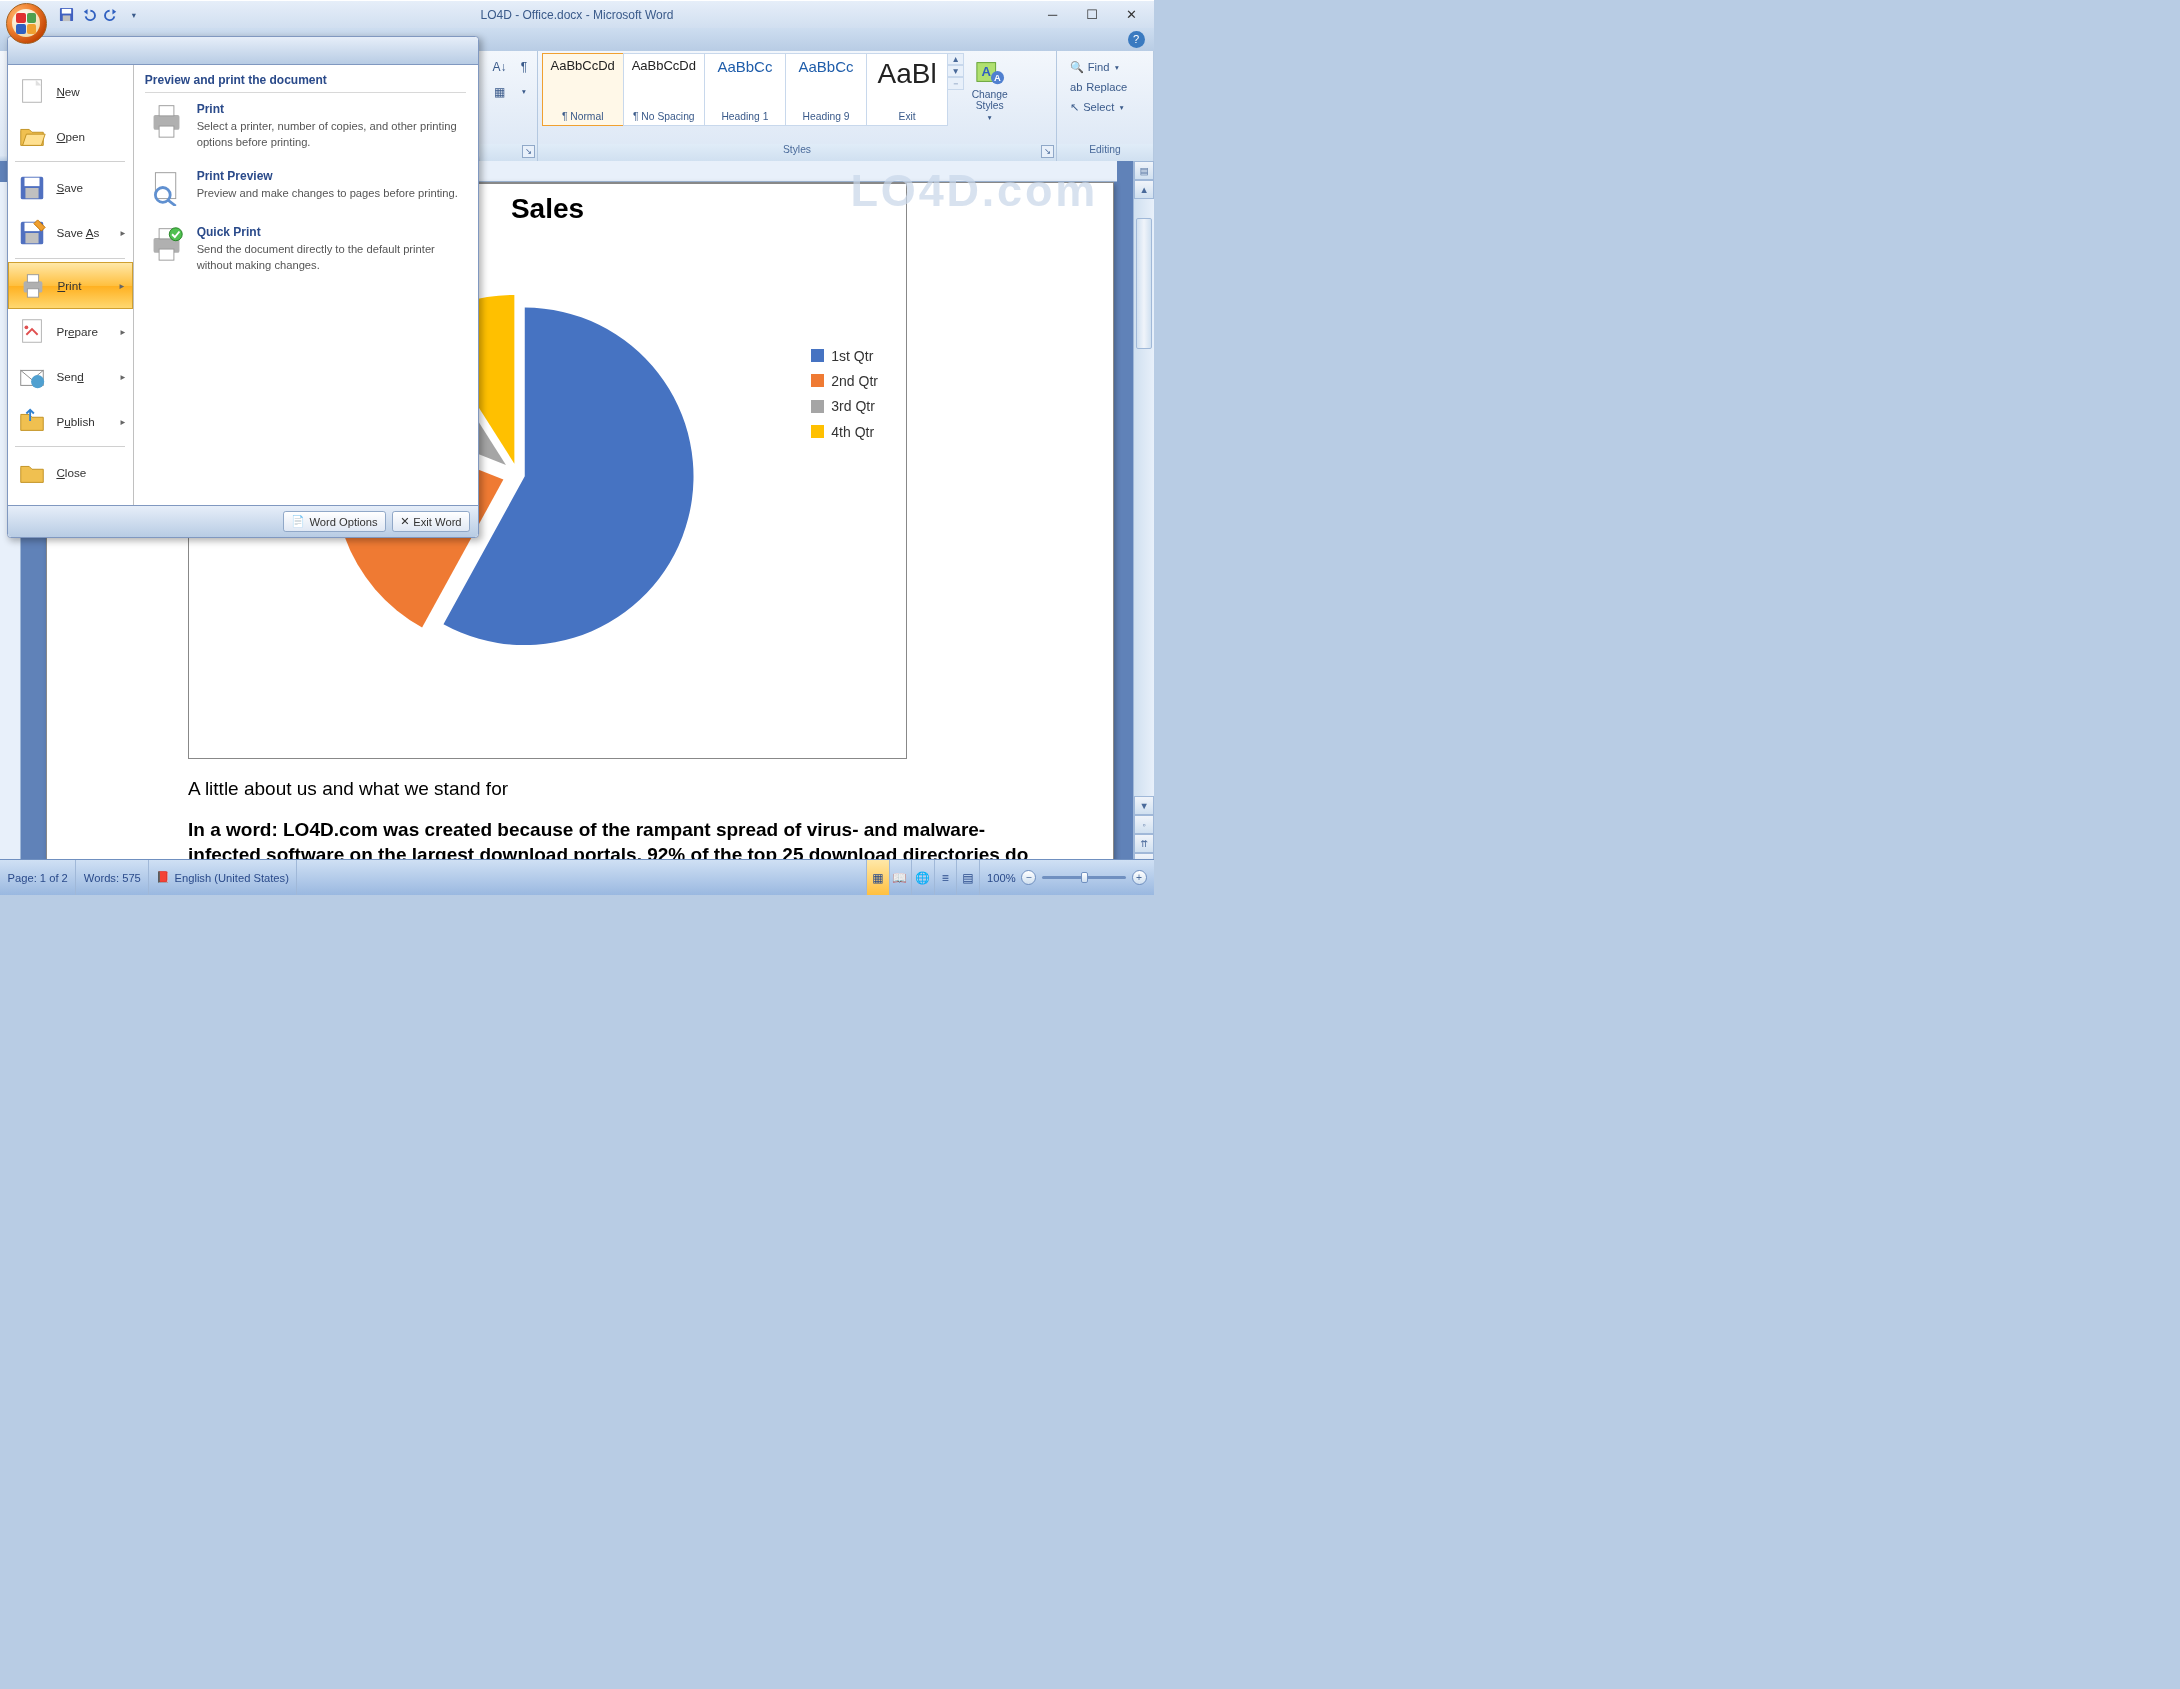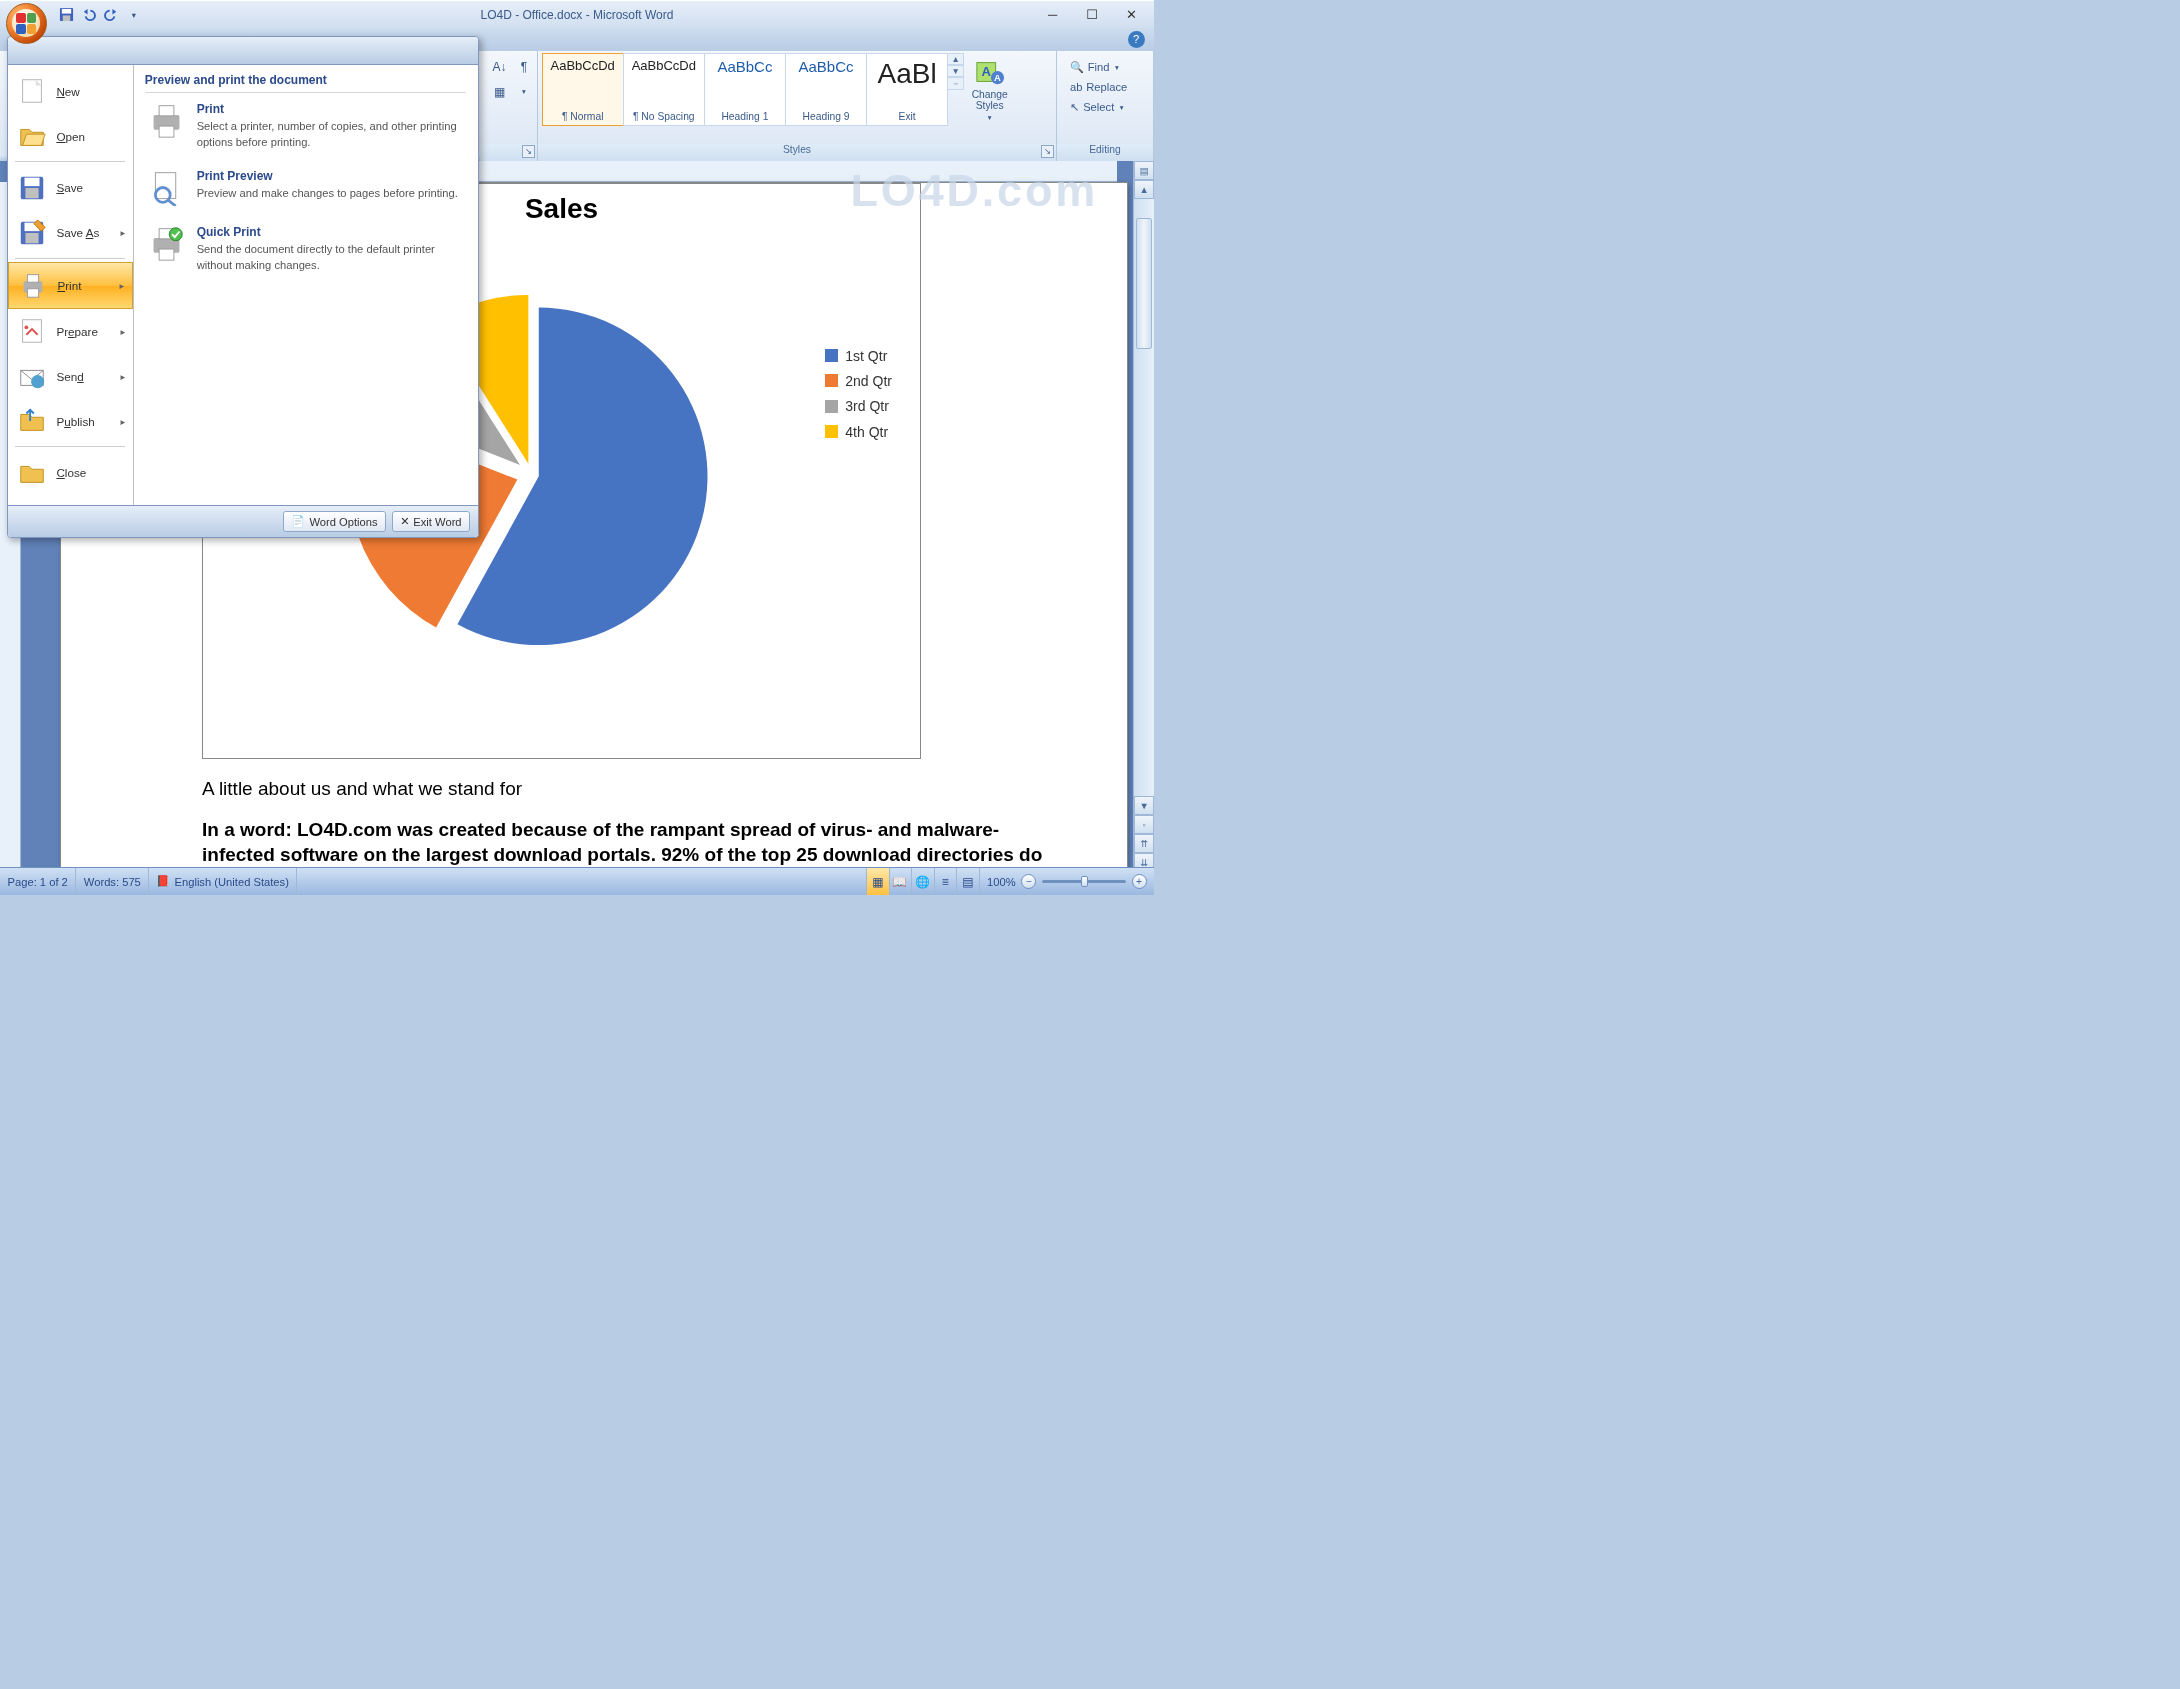--- a/index.html
+++ b/index.html
@@ -77,34 +77,34 @@
 
 
 .doc-area { position: absolute; left: 0; top: 161px; width: 1154px; height: 711px; background: #6082b8; }
 .ruler-v { position: absolute; left: 0; top: 20.6px; width: 20.6px; bottom: 0; background: #e8f0fa; border-right: 0.9px solid #a0b8d8; }
 .ruler-h { position: absolute; left: 20.6px; top: 0; right: 37px; height: 20.6px; background: #e8f0fa; border-bottom: 0.9px solid #a0b8d8; }
 .doc-scroll-v { position: absolute; right: 0; top: 0; bottom: 0; width: 20.6px; background: linear-gradient(90deg, #d0e0f0, #e8f0fa); border-left: 0.9px solid #a0b8d8; display: flex; flex-direction: column; }
 .sv-btn { height: 19px; background: linear-gradient(#f0f4fa, #d0e0f0); border: 0.9px solid #a0b8d8; cursor: pointer; font-size: 9.4px; display: flex; align-items: center; justify-content: center; color: #4a6a9a; }
 .sv-track { flex: 1; position: relative; }
 .sv-thumb { position: absolute; top: 19px; left: 1.9px; right: 1.9px; height: 131px; background: linear-gradient(90deg, #d0e0f0, #f0f4fa, #d0e0f0); border: 0.9px solid #a0b8d8; border-radius: 1.9px; cursor: pointer; }
 
-.page { position: absolute; left: 60px; top: 20.6px; width: 1068px; height: 691px; background: #fff; border: 0.9px solid #888; box-shadow: 1.9px 1.9px 5.6px rgba(0,0,0,0.3); overflow: hidden; }
+.page { position: absolute; left: 46px; top: 20.6px; width: 1068px; height: 691px; background: #fff; border: 0.9px solid #888; box-shadow: 1.9px 1.9px 5.6px rgba(0,0,0,0.3); overflow: hidden; }
 .chart-box { position: absolute; left: 141px; top: 0; width: 719px; height: 576px; border: 0.9px solid #888; }
 .chart-title { position: absolute; left: 50%; top: 9.4px; transform: translateX(-50%); font-size: 28px; font-weight: bold; color: #000; }
 .pie { position: absolute; left: 141px; top: 103px; width: 375px; height: 375px; }
 .legend { position: absolute; right: 28px; top: 164px; display: flex; flex-direction: column; gap: 9.4px; }
 .legend-item { display: flex; align-items: center; gap: 7.5px; font-size: 14px; color: #333; }
 .legend-sw { width: 13px; height: 13px; }
 
 .doc-text { position: absolute; left: 141px; top: 595px; right: 66px; }
 .doc-p1 { font-size: 19px; color: #000; margin-bottom: 17px; }
 .doc-p2 { font-size: 19px; font-weight: bold; color: #000; line-height: 1.35; }
 
 
-.statusbar { position: absolute; left: 0; bottom: 0; width: 100%; height: 28px; background: linear-gradient(#cfe0f4, #9ab8e0); border-top: 0.9px solid #7090c0; display: flex; align-items: center; font-size: 11.2px; color: #2a4a8a; z-index: 200; }
+.statusbar { position: absolute; left: 0; bottom: 0; width: 100%; height: 36px; background: linear-gradient(#cfe0f4, #9ab8e0); border-top: 0.9px solid #7090c0; display: flex; align-items: center; font-size: 11.2px; color: #2a4a8a; z-index: 200; }
 .sb-item { padding: 0 7.5px; border-right: 0.9px solid #a0b8d8; height: 100%; display: flex; align-items: center; cursor: pointer; gap: 3.7px; }
 .sb-right { margin-left: auto; display: flex; align-items: center; height: 100%; }
 .view-btns { display: flex; border-left: 0.9px solid #a0b8d8; height: 100%; }
 .view-btn { width: 22.5px; display: flex; align-items: center; justify-content: center; cursor: pointer; border-right: 0.9px solid #a0b8d8; font-size: 12px; }
 .view-btn.active { background: linear-gradient(#ffe8a8, #ffc040); }
 .zoom { display: flex; align-items: center; gap: 5.6px; padding: 0 7.5px; }
 .zoom-btn { width: 15px; height: 15px; border-radius: 50%; border: 0.9px solid #7090c0; background: linear-gradient(#fff, #d0e0f0); cursor: pointer; font-size: 10.3px; display:flex; align-items:center; justify-content:center; color:#4a6a9a; }
 .zoom-slider { width: 84px; height: 3.7px; background: #7090c0; position: relative; border-radius: 1.9px; }
 .zoom-thumb { position: absolute; left: 39px; top: -3.7px; width: 7.5px; height: 11.2px; background: linear-gradient(#fff, #d0e0f0); border: 0.9px solid #7090c0; border-radius: 1.9px; cursor: pointer; }
 

